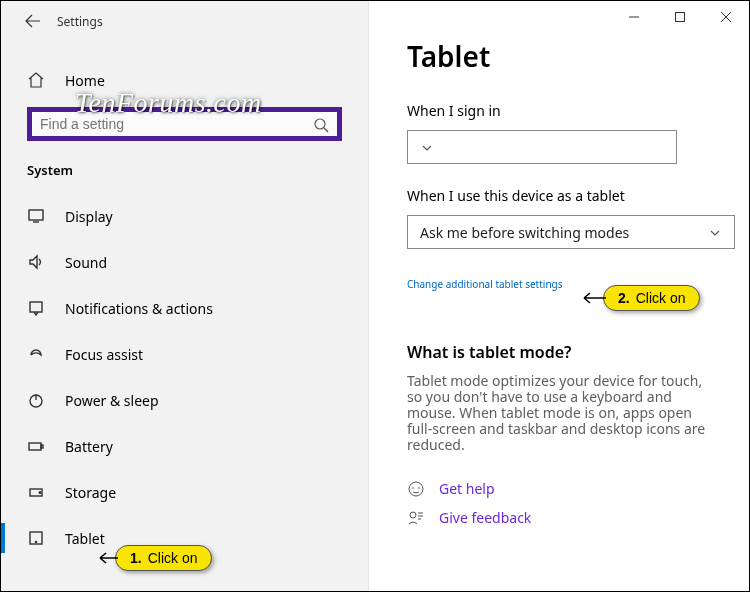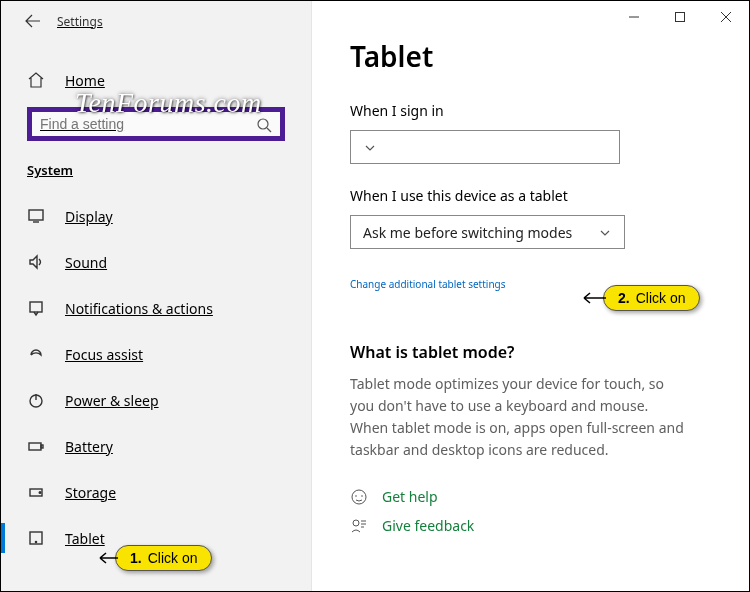--- a/index.html
+++ b/index.html
@@ -7,27 +7,26 @@
     font-family: "Segoe UI", system-ui, sans-serif;
     background: #fff;
     width: 750px;
     height: 592px;
     overflow: hidden;
     position: relative;
     border: 1px solid #000;
   }
   .window { display: flex; width: 100%; height: 100%; }
   .sidebar {
-    width: 311px;
+    width: 368px;
     background: #f2f2f2;
     border-right: 1px solid #e5e5e5;
     display: flex;
     flex-direction: column;
     position: relative;
-    text-decoration: underline;
   }
   .titlebar {
     display: flex;
     align-items: center;
     padding: 0 0 0 14px;
     height: 40px;
     font-size: 12px;
     color: #333;
   }
   .back-btn {
@@ -102,34 +101,34 @@
     border: 1px solid #888;
     height: 34px;
     display: flex; align-items: center; justify-content: space-between;
     padding: 0 12px;
     font-size: 14px;
     color: #222;
     margin-bottom: 22px;
     cursor: pointer;
   }
   .select.signin { width: 270px; }
-  .select.device { width: 275px; }
+  .select.device { width: 328px; }
   .chevron { width: 14px; height: 14px; }
   .link {
     color: #0067c0;
     font-size: 10px;
     cursor: pointer;
     display: inline-block;
   }
   h2.subhead { font-size: 16px; font-weight: 600; margin-top: 48px; margin-bottom: 10px; }
-  .desc { font-size: 14px; color: #5f5f5f; line-height: 22px; max-width: 340px; }
+  .desc { font-size: 14px; color: #5f5f5f; line-height: 16px; max-width: 340px; }
   .help-links { margin-top: 26px; }
   .help-link {
     display: flex; align-items: center;
-    color: #15803d; font-size: 14px;
+    color: #6d28d9; font-size: 14px;
     margin-bottom: 10px; cursor: pointer;
   }
   .help-link .icon { width: 18px; height: 18px; margin-right: 14px; }
   .watermark {
     position: absolute;
     top: 86px; left: 74px;
     font-family: Georgia, serif;
     font-style: italic;
     font-size: 28px;
     color: #fff;

